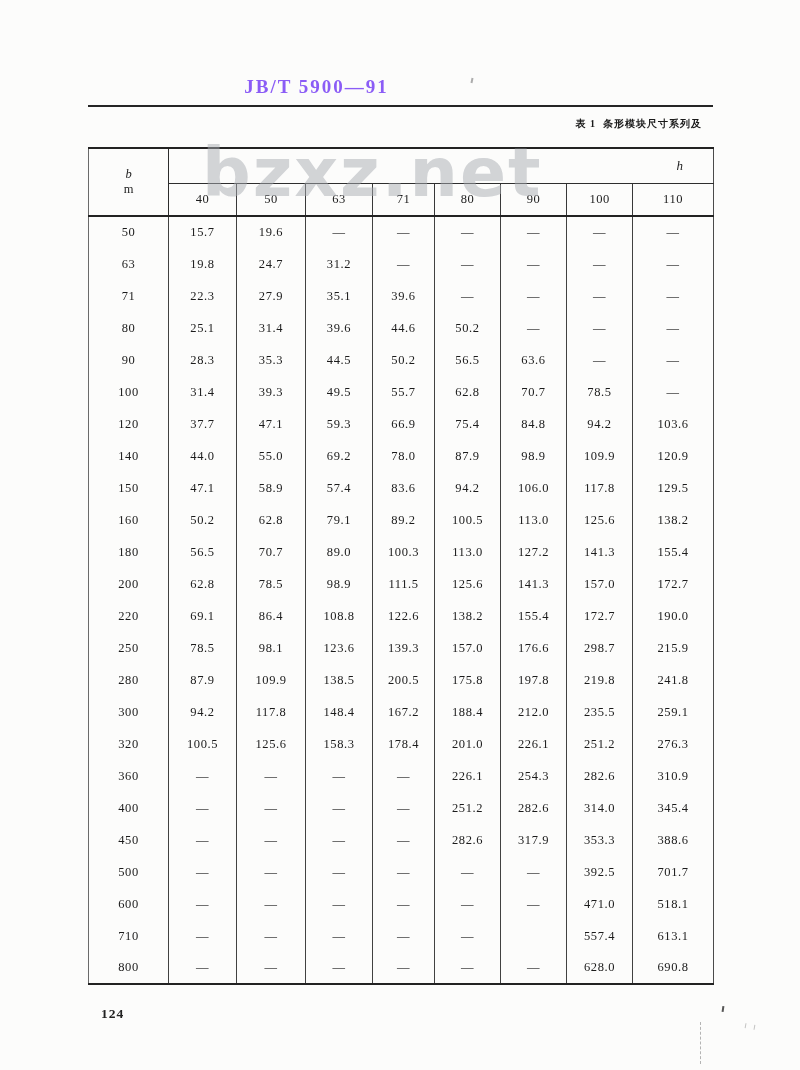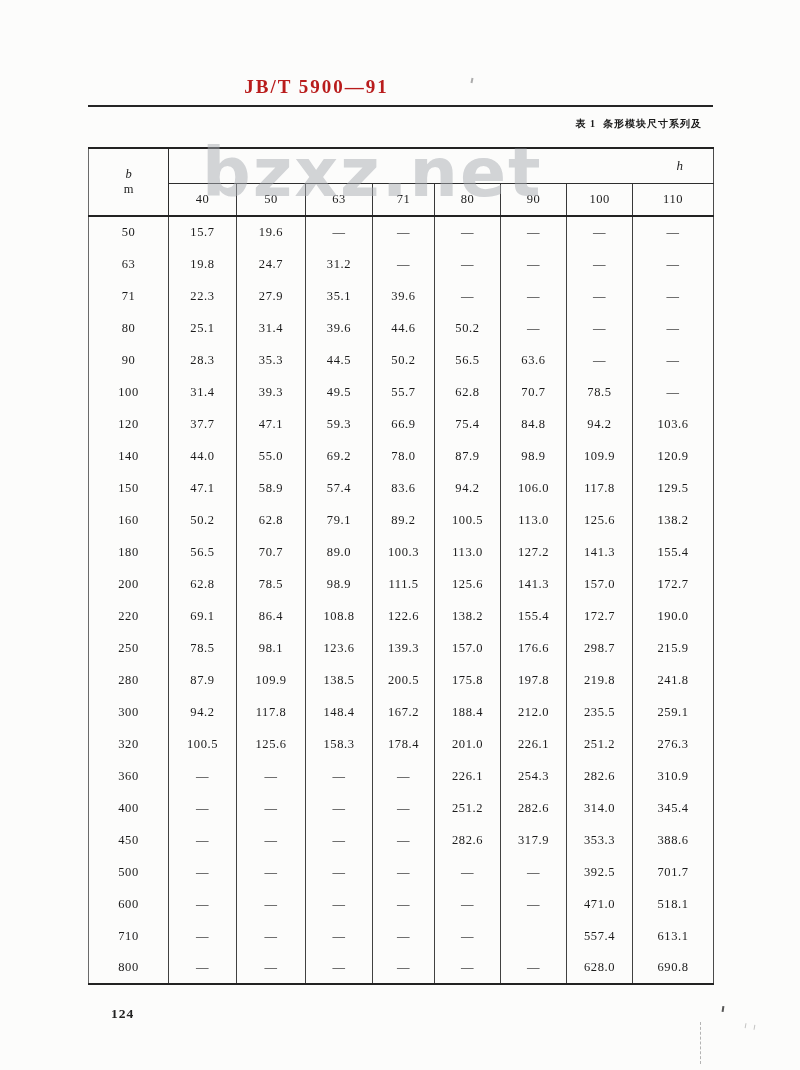--- a/index.html
+++ b/index.html
@@ -19,21 +19,21 @@
   
   .doc-number {
     position: absolute;
     top: 76px;
     left: 0;
     width: 633px;
     text-align: center;
     font-size: 19px;
     font-weight: bold;
     letter-spacing: 2px;
-    color: #b91c1c;
+    color: #8b5cf6;
   }
   .header-rule {
     position: absolute;
     top: 105px;
     left: 88px;
     width: 625px;
     border-top: 2.6px solid #252525;
   }
   .table-caption {
     position: absolute;
@@ -116,21 +116,21 @@
     line-height: 74px;
     letter-spacing: 2px;
     color: rgba(168, 172, 178, 0.5);
     pointer-events: none;
     user-select: none;
   }
   
   .page-number {
     position: absolute;
     top: 1006px;
-    left: 111px;
+    left: 101px;
     font-size: 13.5px;
     font-weight: bold;
     letter-spacing: 1px;
     color: #222;
   }
   
   .artifact { position: absolute; pointer-events: none; }
   .artifact-title-tick {
     top: 78px; left: 471px;
     width: 2px; height: 5px;

